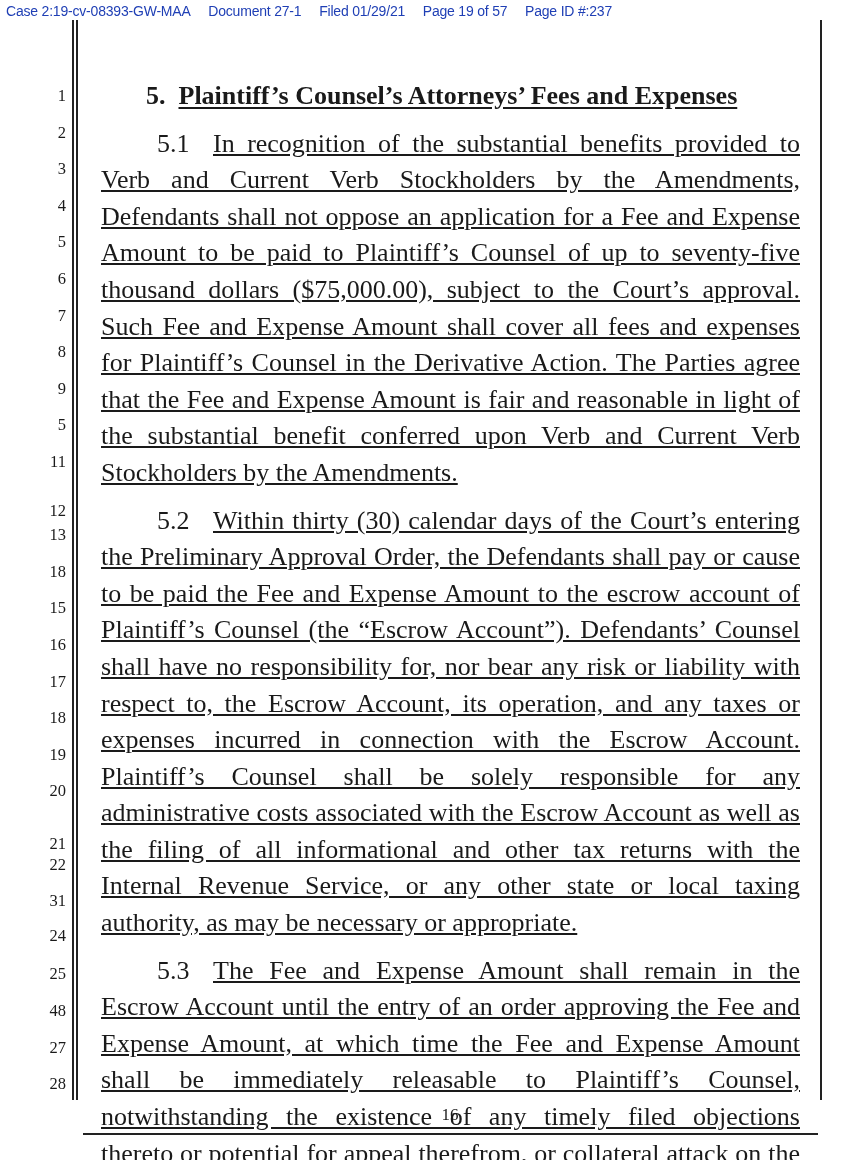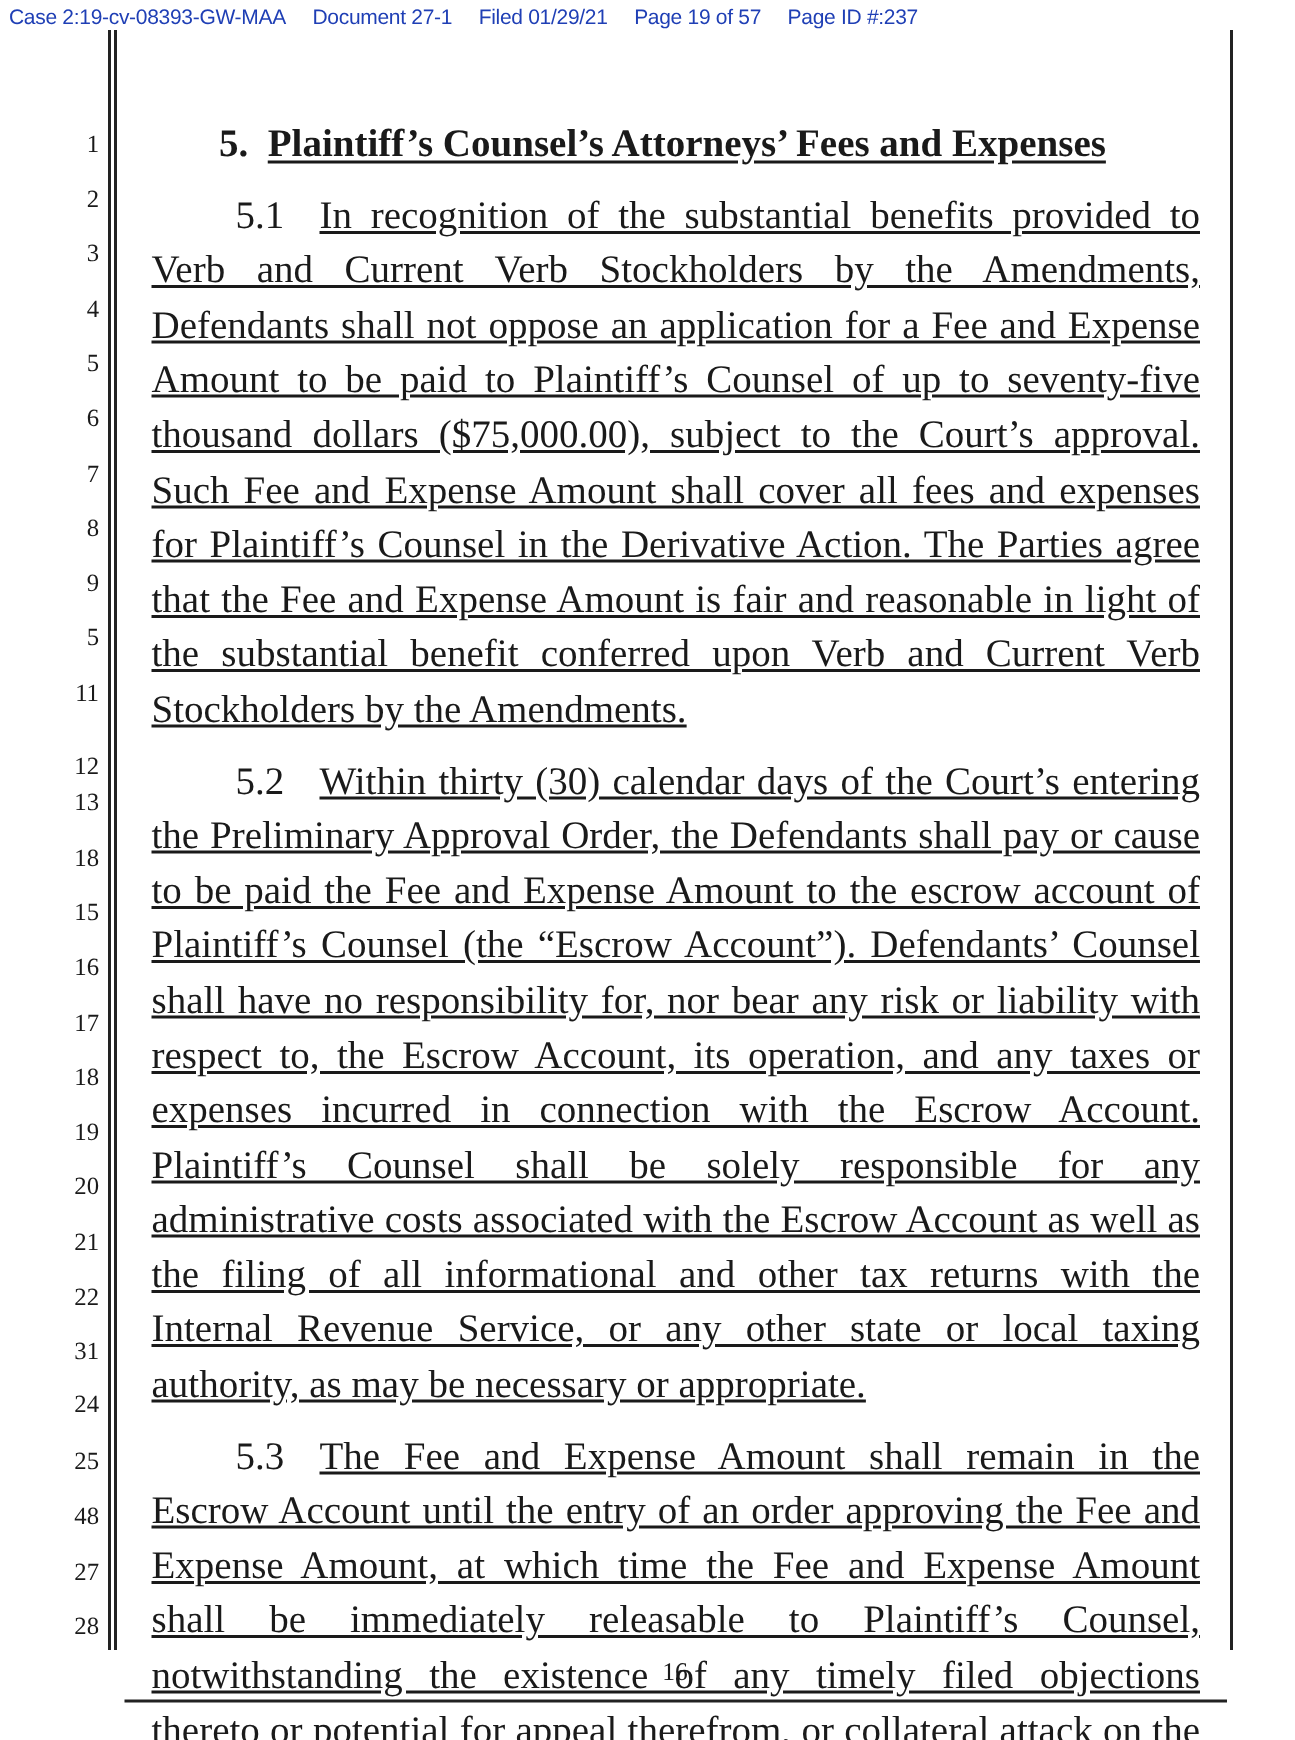--- a/index.html
+++ b/index.html
@@ -51,21 +51,21 @@
   <div class="lineno" style="top:366px">11</div>
   <div class="lineno" style="top:415px">12</div>
   <div class="lineno" style="top:439.2px">13</div>
   <div class="lineno" style="top:475.8px">18</div>
   <div class="lineno" style="top:512.4px">15</div>
   <div class="lineno" style="top:549px">16</div>
   <div class="lineno" style="top:585.6px">17</div>
   <div class="lineno" style="top:622.2px">18</div>
   <div class="lineno" style="top:658.8px">19</div>
   <div class="lineno" style="top:695.4px">20</div>
-  <div class="lineno" style="top:732px">21</div>
+  <div class="lineno" style="top:748px">21</div>
   <div class="lineno" style="top:768.6px">22</div>
   <div class="lineno" style="top:805.2px">31</div>
   <div class="lineno" style="top:840px">24</div>
   <div class="lineno" style="top:878.4px">25</div>
   <div class="lineno" style="top:915px">48</div>
   <div class="lineno" style="top:951.6px">27</div>
   <div class="lineno" style="top:988.2px">28</div>
 </div>
 
 <div class="content">

